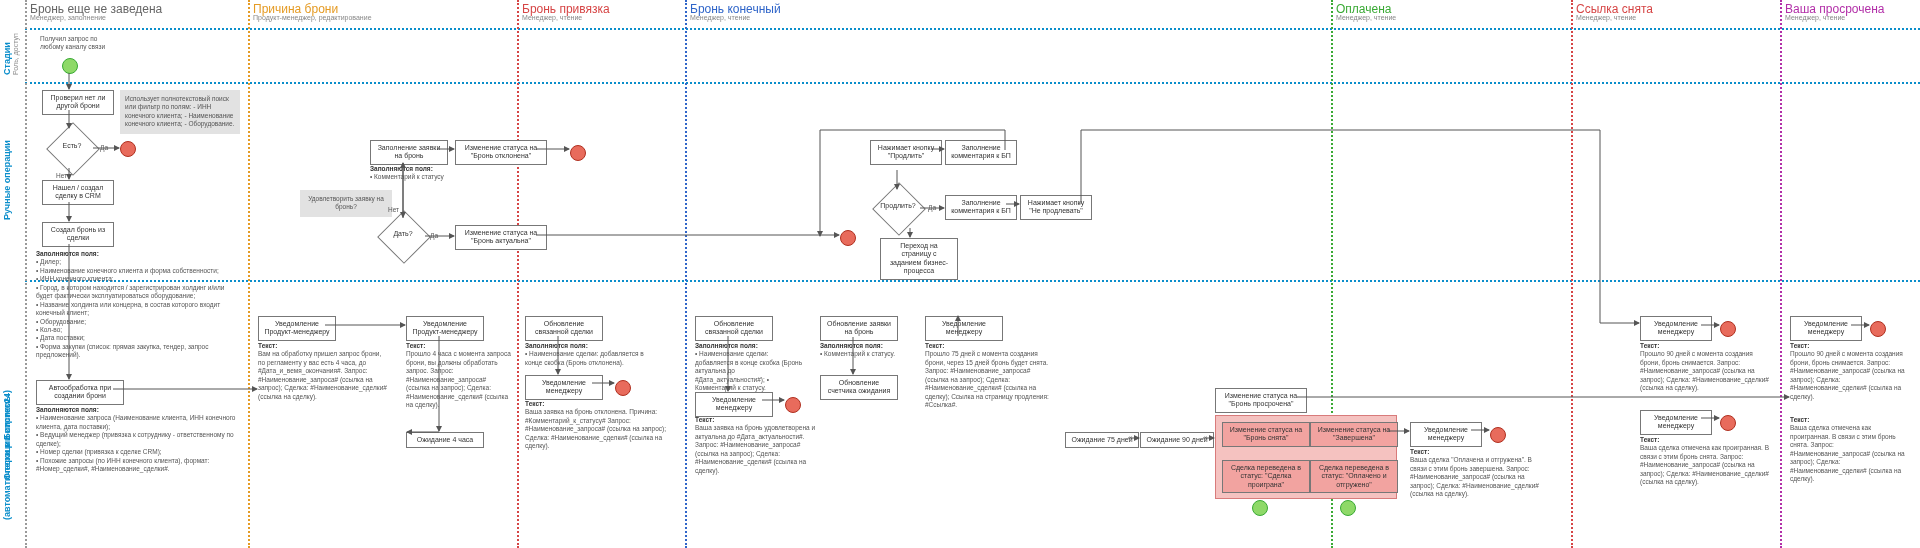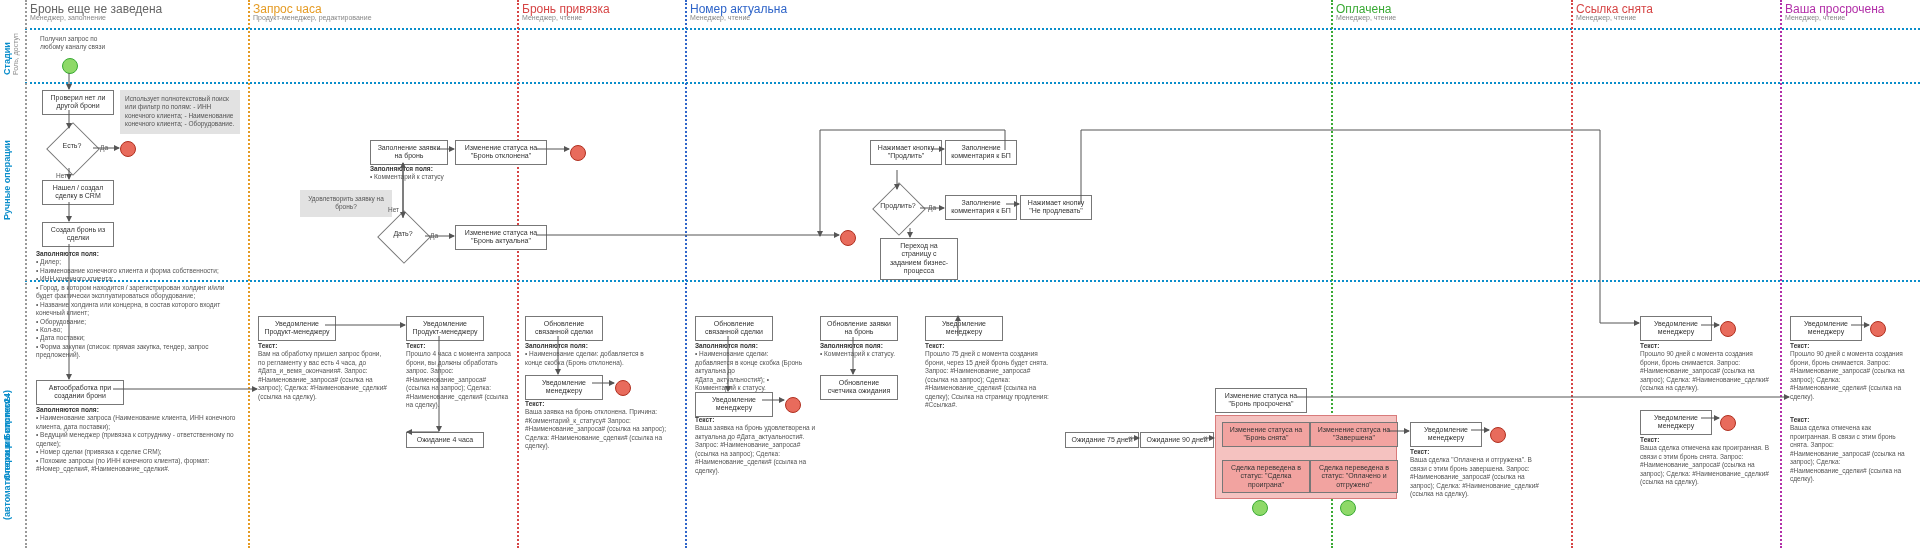--- a/index.html
+++ b/index.html
@@ -43,25 +43,25 @@
 <div class="vd gy" style="left:25px;top:0;height:548px"></div>
 <div class="vd og" style="left:248px;top:0;height:548px"></div>
 <div class="vd rd" style="left:517px;top:0;height:548px"></div>
 <div class="vd bl" style="left:685px;top:0;height:548px"></div>
 <div class="vd gn" style="left:1331px;top:0;height:548px"></div>
 <div class="vd rd" style="left:1571px;top:0;height:548px"></div>
 <div class="vd mg" style="left:1780px;top:0;height:548px"></div>
 
 <div class="stage-title st-gray" style="left:30px">Бронь еще не заведена</div>
 <div class="stage-sub" style="left:30px">Менеджер, заполнение</div>
-<div class="stage-title st-orange" style="left:253px">Запрос часа</div>
+<div class="stage-title st-orange" style="left:253px">Причина брони</div>
 <div class="stage-sub" style="left:253px">Продукт-менеджер, редактирование</div>
 <div class="stage-title st-red" style="left:522px">Бронь привязка</div>
 <div class="stage-sub" style="left:522px">Менеджер, чтение</div>
-<div class="stage-title st-blue" style="left:690px">Номер актуальна</div>
+<div class="stage-title st-blue" style="left:690px">Бронь конечный</div>
 <div class="stage-sub" style="left:690px">Менеджер, чтение</div>
 <div class="stage-title st-green" style="left:1336px">Оплачена</div>
 <div class="stage-sub" style="left:1336px">Менеджер, чтение</div>
 <div class="stage-title st-red" style="left:1576px">Ссылка снята</div>
 <div class="stage-sub" style="left:1576px">Менеджер, чтение</div>
 <div class="stage-title st-magenta" style="left:1785px">Ваша просрочена</div>
 <div class="stage-sub" style="left:1785px">Менеджер, чтение</div>
 
 <div class="txt" style="left:40px;top:35px;width:80px">Получил запрос по любому каналу связи</div>
 <div class="circle cg" style="left:62px;top:58px"></div>

